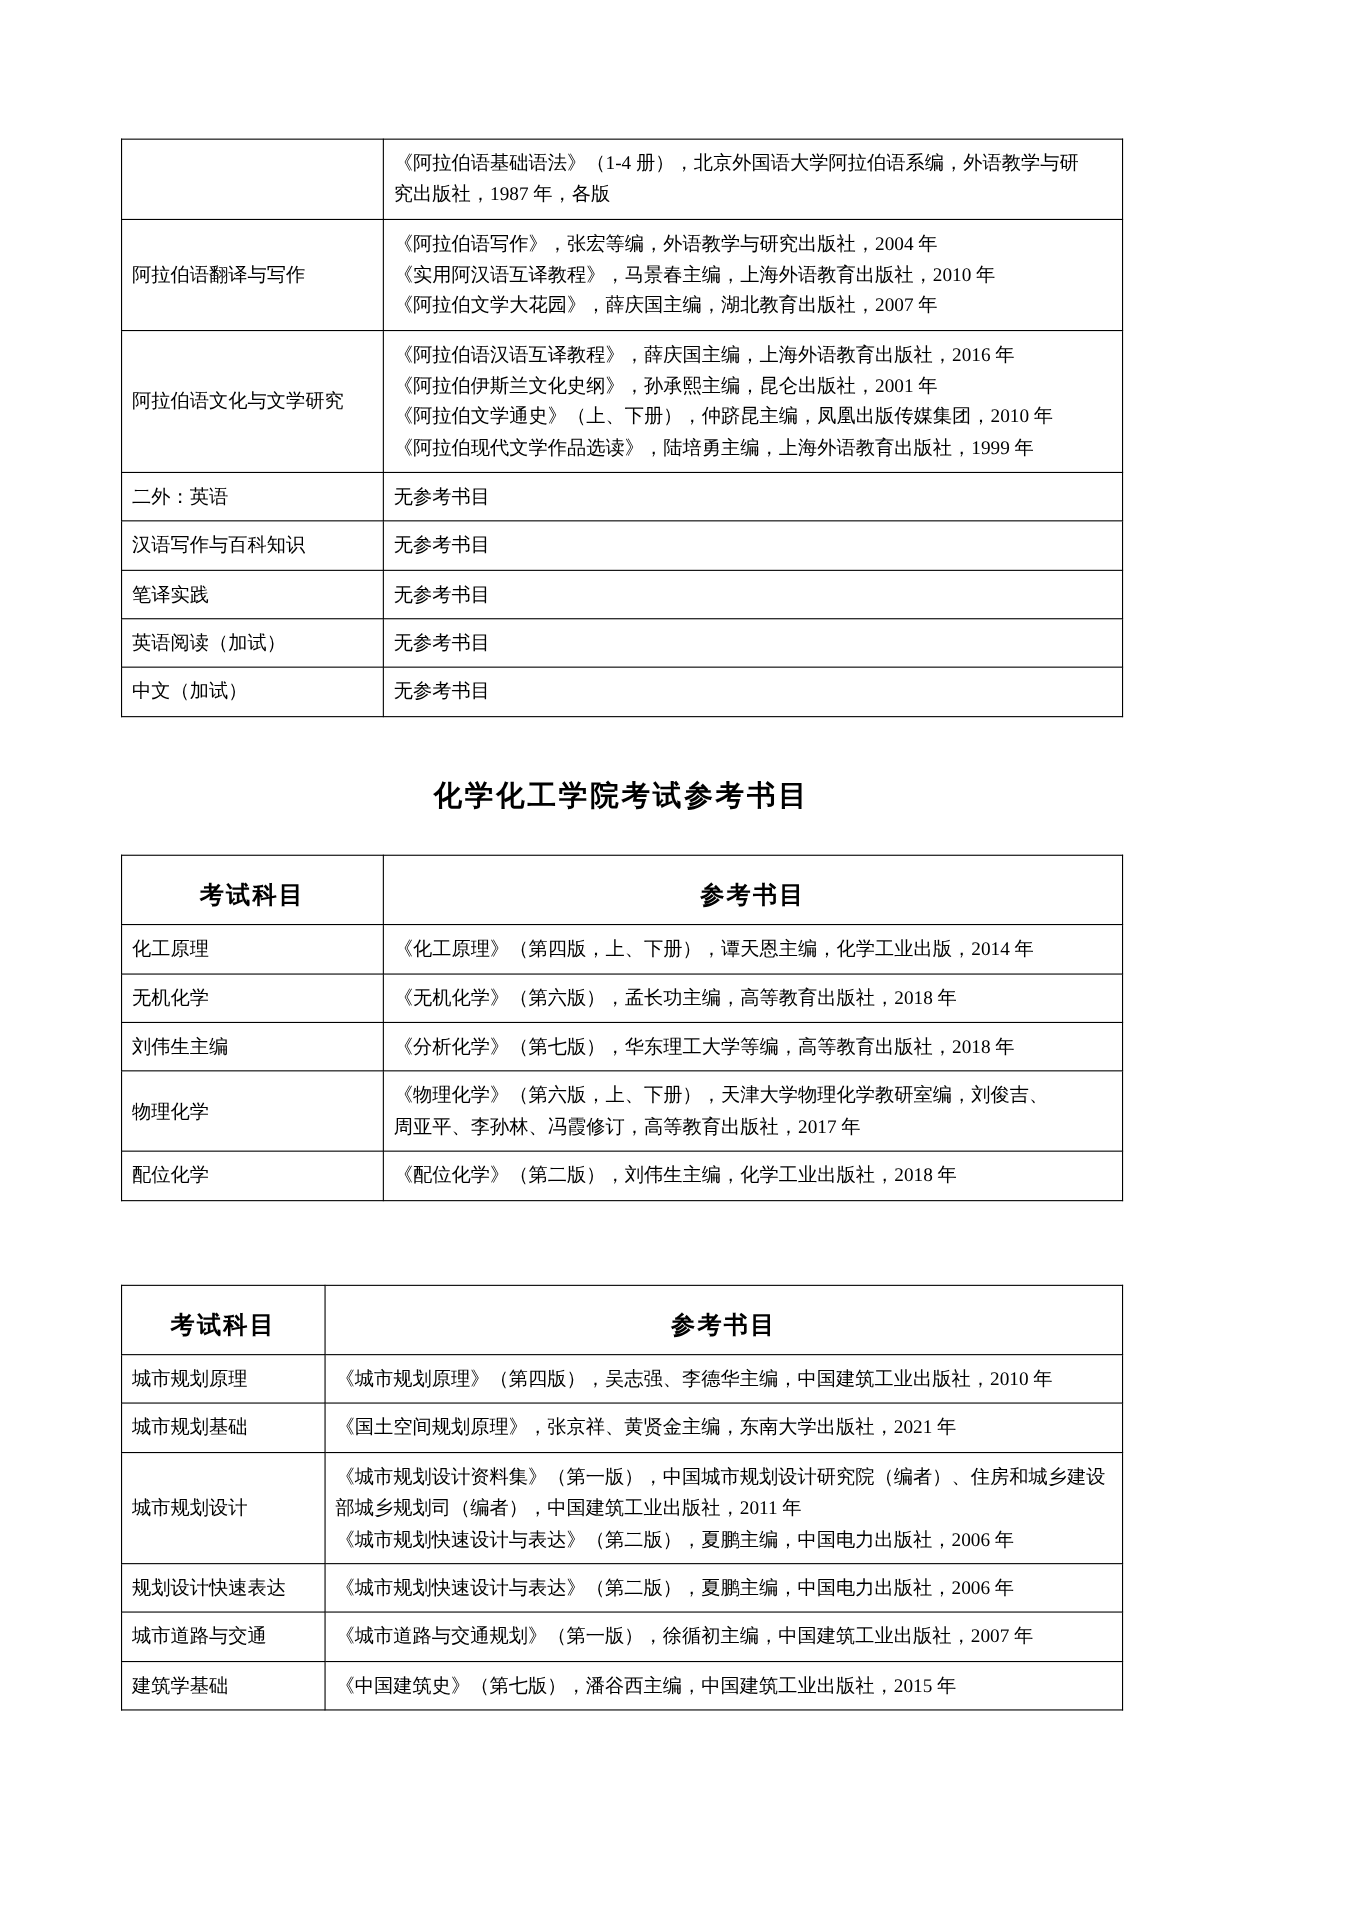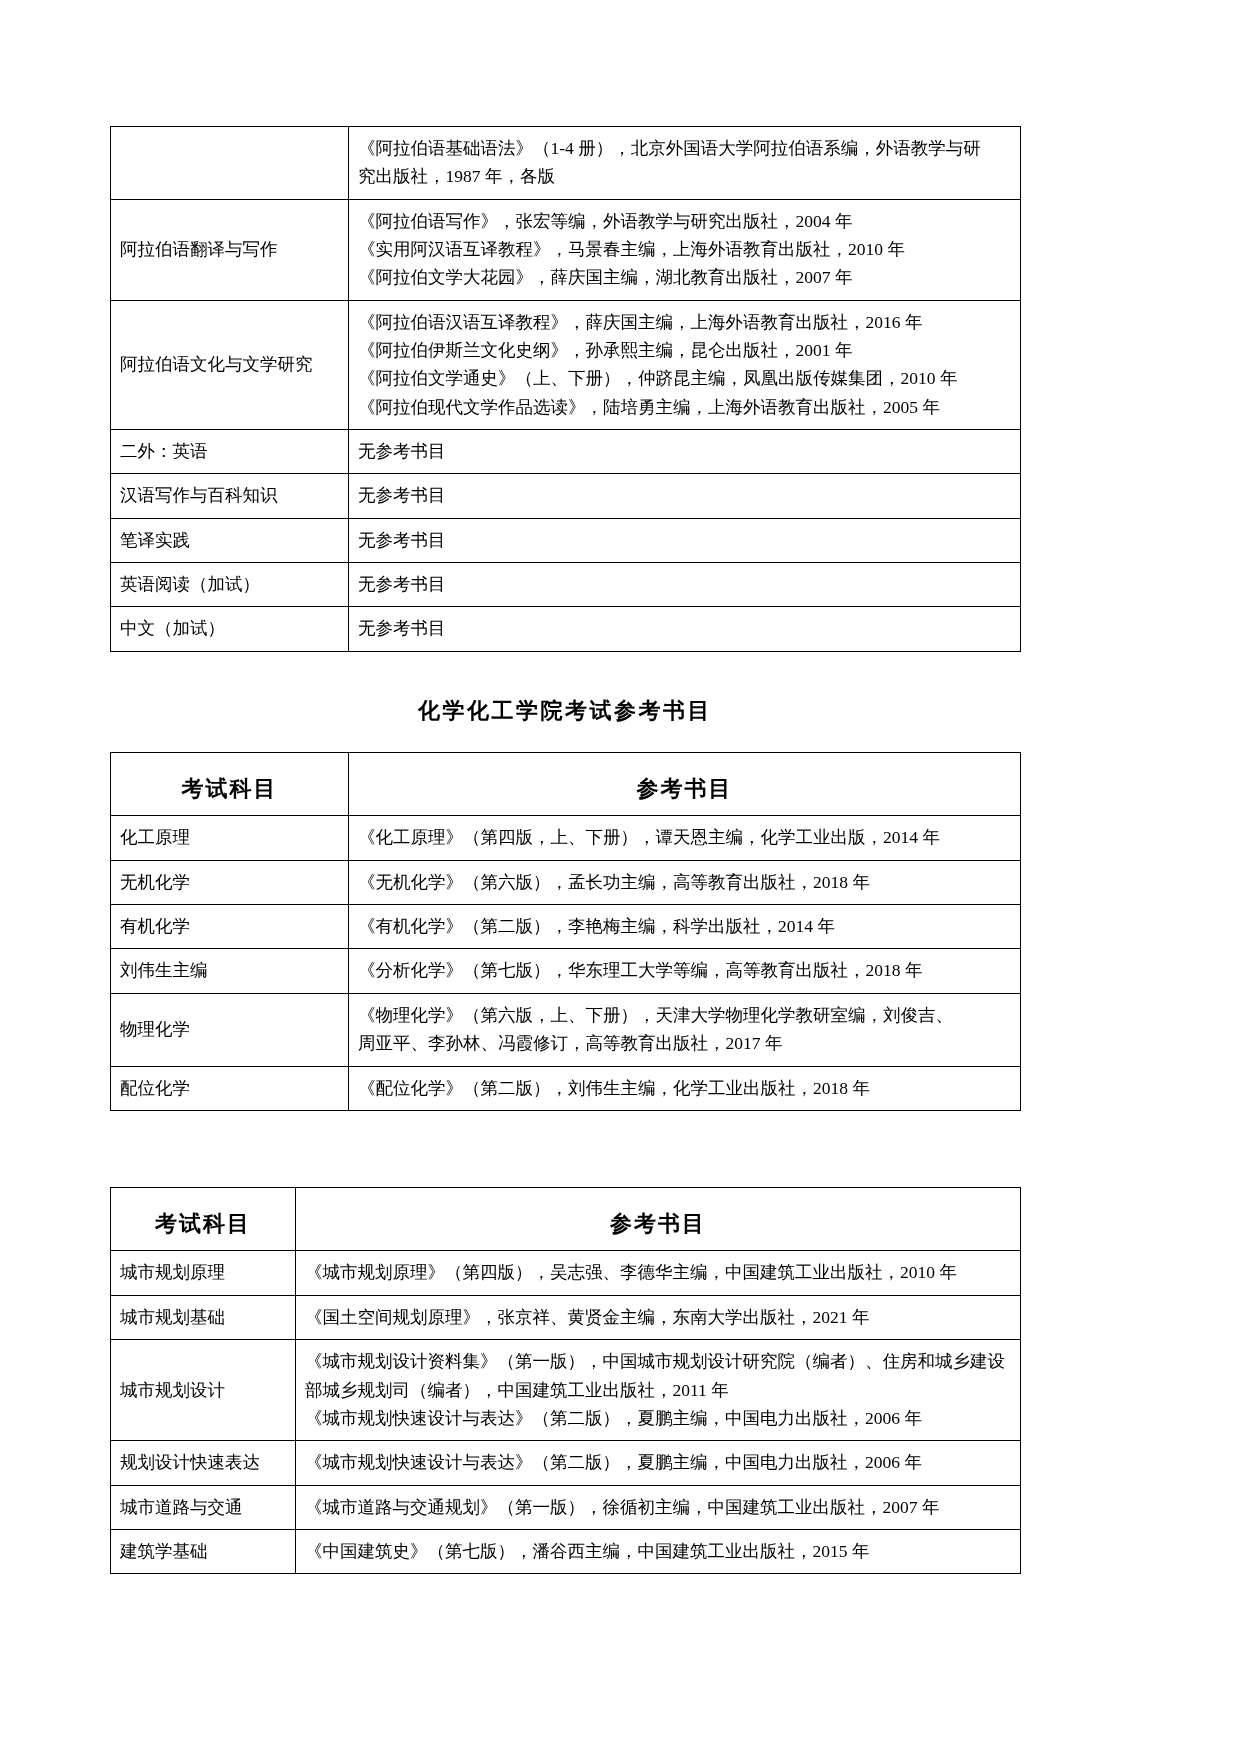--- a/index.html
+++ b/index.html
@@ -61,24 +61,24 @@
   .col-subject-b { width: 185px; }
   .col-books-b   { width: 725px; }
 
   .cell-lines > div {
     white-space: nowrap;
   }
 
   .section-title {
     text-align: center;
     font-weight: bold;
-    font-size: 22px;
+    font-size: 26px;
     letter-spacing: 2.5px;
     font-family: "Liberation Sans", "DejaVu Sans", sans-serif;
-    margin: 0;
+    margin: 10px;
     padding: 0;
   }
 
   .gap-a { height: 44px; }
   .gap-b { height: 26px; }
   .gap-c { height: 50px; }
   .gap-d { height: 26px; }
 
   .nowrapcell { white-space: nowrap; }
 </style>
@@ -114,21 +114,21 @@
           </td>
         </tr>
         <tr>
           <td>
             <span>阿拉伯语文化与文学研究</span>
           </td>
           <td class="cell-lines">
             <div>《阿拉伯语汉语互译教程》，薛庆国主编，上海外语教育出版社，2016 年</div>
             <div>《阿拉伯伊斯兰文化史纲》，孙承熙主编，昆仑出版社，2001 年</div>
             <div>《阿拉伯文学通史》（上、下册），仲跻昆主编，凤凰出版传媒集团，2010 年</div>
-            <div>《阿拉伯现代文学作品选读》，陆培勇主编，上海外语教育出版社，2005 年</div>
+            <div>《阿拉伯现代文学作品选读》，陆培勇主编，上海外语教育出版社，1999 年</div>
           </td>
         </tr>
         <tr>
           <td class="nowrapcell">
             <span>二外：英语</span>
           </td>
           <td class="cell-lines">
             <div>无参考书目</div>
           </td>
         </tr>
@@ -196,28 +196,20 @@
         <tr>
           <td class="nowrapcell">
             <span>无机化学</span>
           </td>
           <td class="cell-lines">
             <div>《无机化学》（第六版），孟长功主编，高等教育出版社，2018 年</div>
           </td>
         </tr>
         <tr>
           <td class="nowrapcell">
-            <span>有机化学</span>
-          </td>
-          <td class="cell-lines">
-            <div>《有机化学》（第二版），李艳梅主编，科学出版社，2014 年</div>
-          </td>
-        </tr>
-        <tr>
-          <td class="nowrapcell">
             <span>刘伟生主编</span>
           </td>
           <td class="cell-lines">
             <div>《分析化学》（第七版），华东理工大学等编，高等教育出版社，2018 年</div>
           </td>
         </tr>
         <tr>
           <td class="nowrapcell">
             <span>物理化学</span>
           </td>

